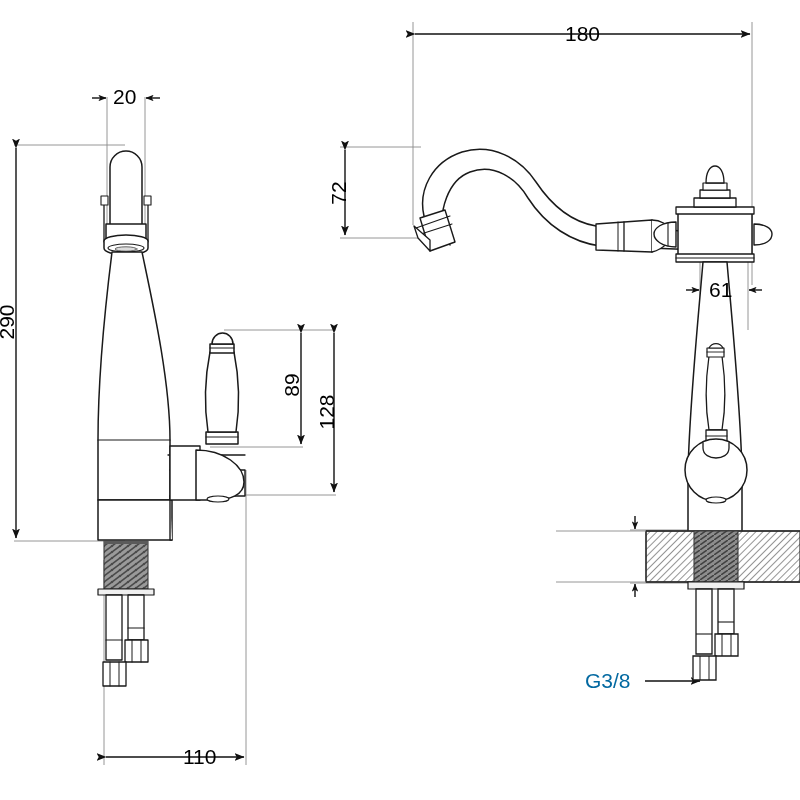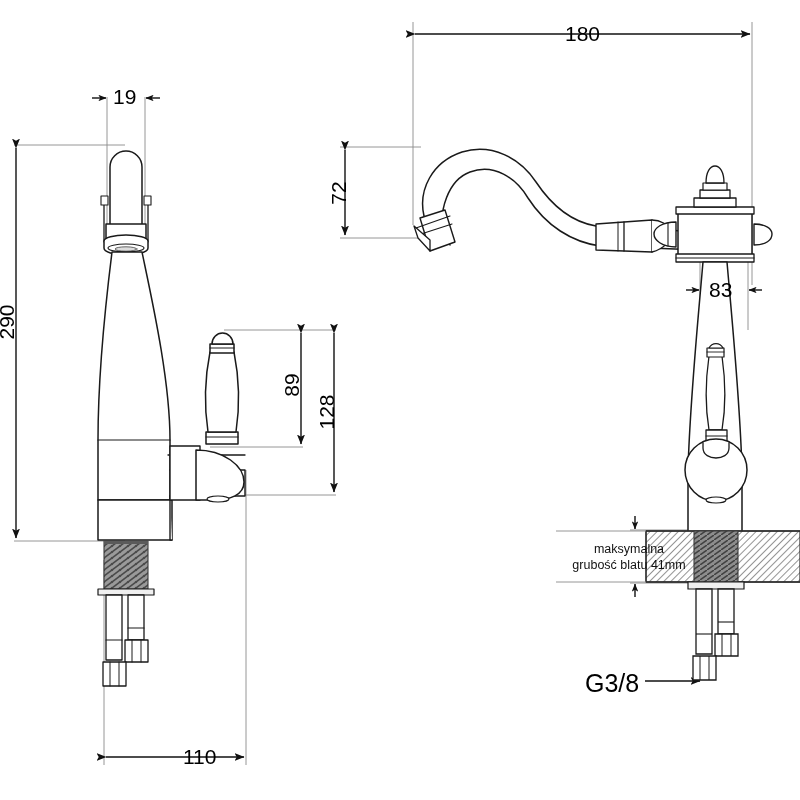--- a/index.html
+++ b/index.html
@@ -36,22 +36,22 @@
     font-family: "Liberation Sans", sans-serif;
     font-size: 12.5px;
     color: #111111;
     line-height: 1.25;
     text-align: center;
     white-space: nowrap;
   }
   .thread-label {
     position: absolute;
     font-family: "Liberation Sans", sans-serif;
-    font-size: 25px;
-    color: #000000;
+    font-size: 21px;
+    color: #0369a1;
     white-space: nowrap;
   }
 </style>
 </head>
 <body>
 
 <div id="sheet">
 
   <svg width="800" height="800" viewBox="0 0 800 800">
     <defs>
@@ -261,36 +261,32 @@
       <path d="M693,656 L716,656 L716,680 L693,680 Z" stroke-width="1.3"></path>
       <path d="M700,656 L700,680 M709,656 L709,680" stroke-width="1"></path>
     </g>
 
     <g stroke="#8a8a8a" stroke-width="0.9" fill="none">
       <line x1="556" y1="531" x2="646" y2="531"></line>
       <line x1="556" y1="582" x2="646" y2="582"></line>
     </g>
   </svg>
 
-  <div class="dim-label" style="left:113px; top:85px;">19</div>
+  <div class="dim-label" style="left:113px; top:85px;">20</div>
 
   <div class="dim-label vert" style="left:7px; top:322px; transform:translate(-50%,-50%) rotate(-90deg);">290</div>
 
   <div class="dim-label vert" style="left:292px; top:385px; transform:translate(-50%,-50%) rotate(-90deg);">89</div>
 
   <div class="dim-label vert" style="left:327px; top:412px; transform:translate(-50%,-50%) rotate(-90deg);">128</div>
 
   <div class="dim-label" style="left:155px; top:745px;margin-left:28px;">110</div>
 
   <div class="dim-label" style="left:565px; top:22px;">180</div>
 
   <div class="dim-label vert" style="left:339px; top:193px; transform:translate(-50%,-50%) rotate(-90deg);">72</div>
 
-  <div class="dim-label" style="left:709px; top:278px;">83</div>
-
-  <div class="note-label" style="left:556px; top:542px; width:146px; text-align:center;">
-    <div>maksymalna</div>
-    <div>grubość blatu 41mm</div>
-  </div>
+  <div class="dim-label" style="left:709px; top:278px;">61</div>
+
 
   <div class="thread-label" style="left:585px; top:669px;">G3/8</div>
 
 </div>
 
 </body></html>

